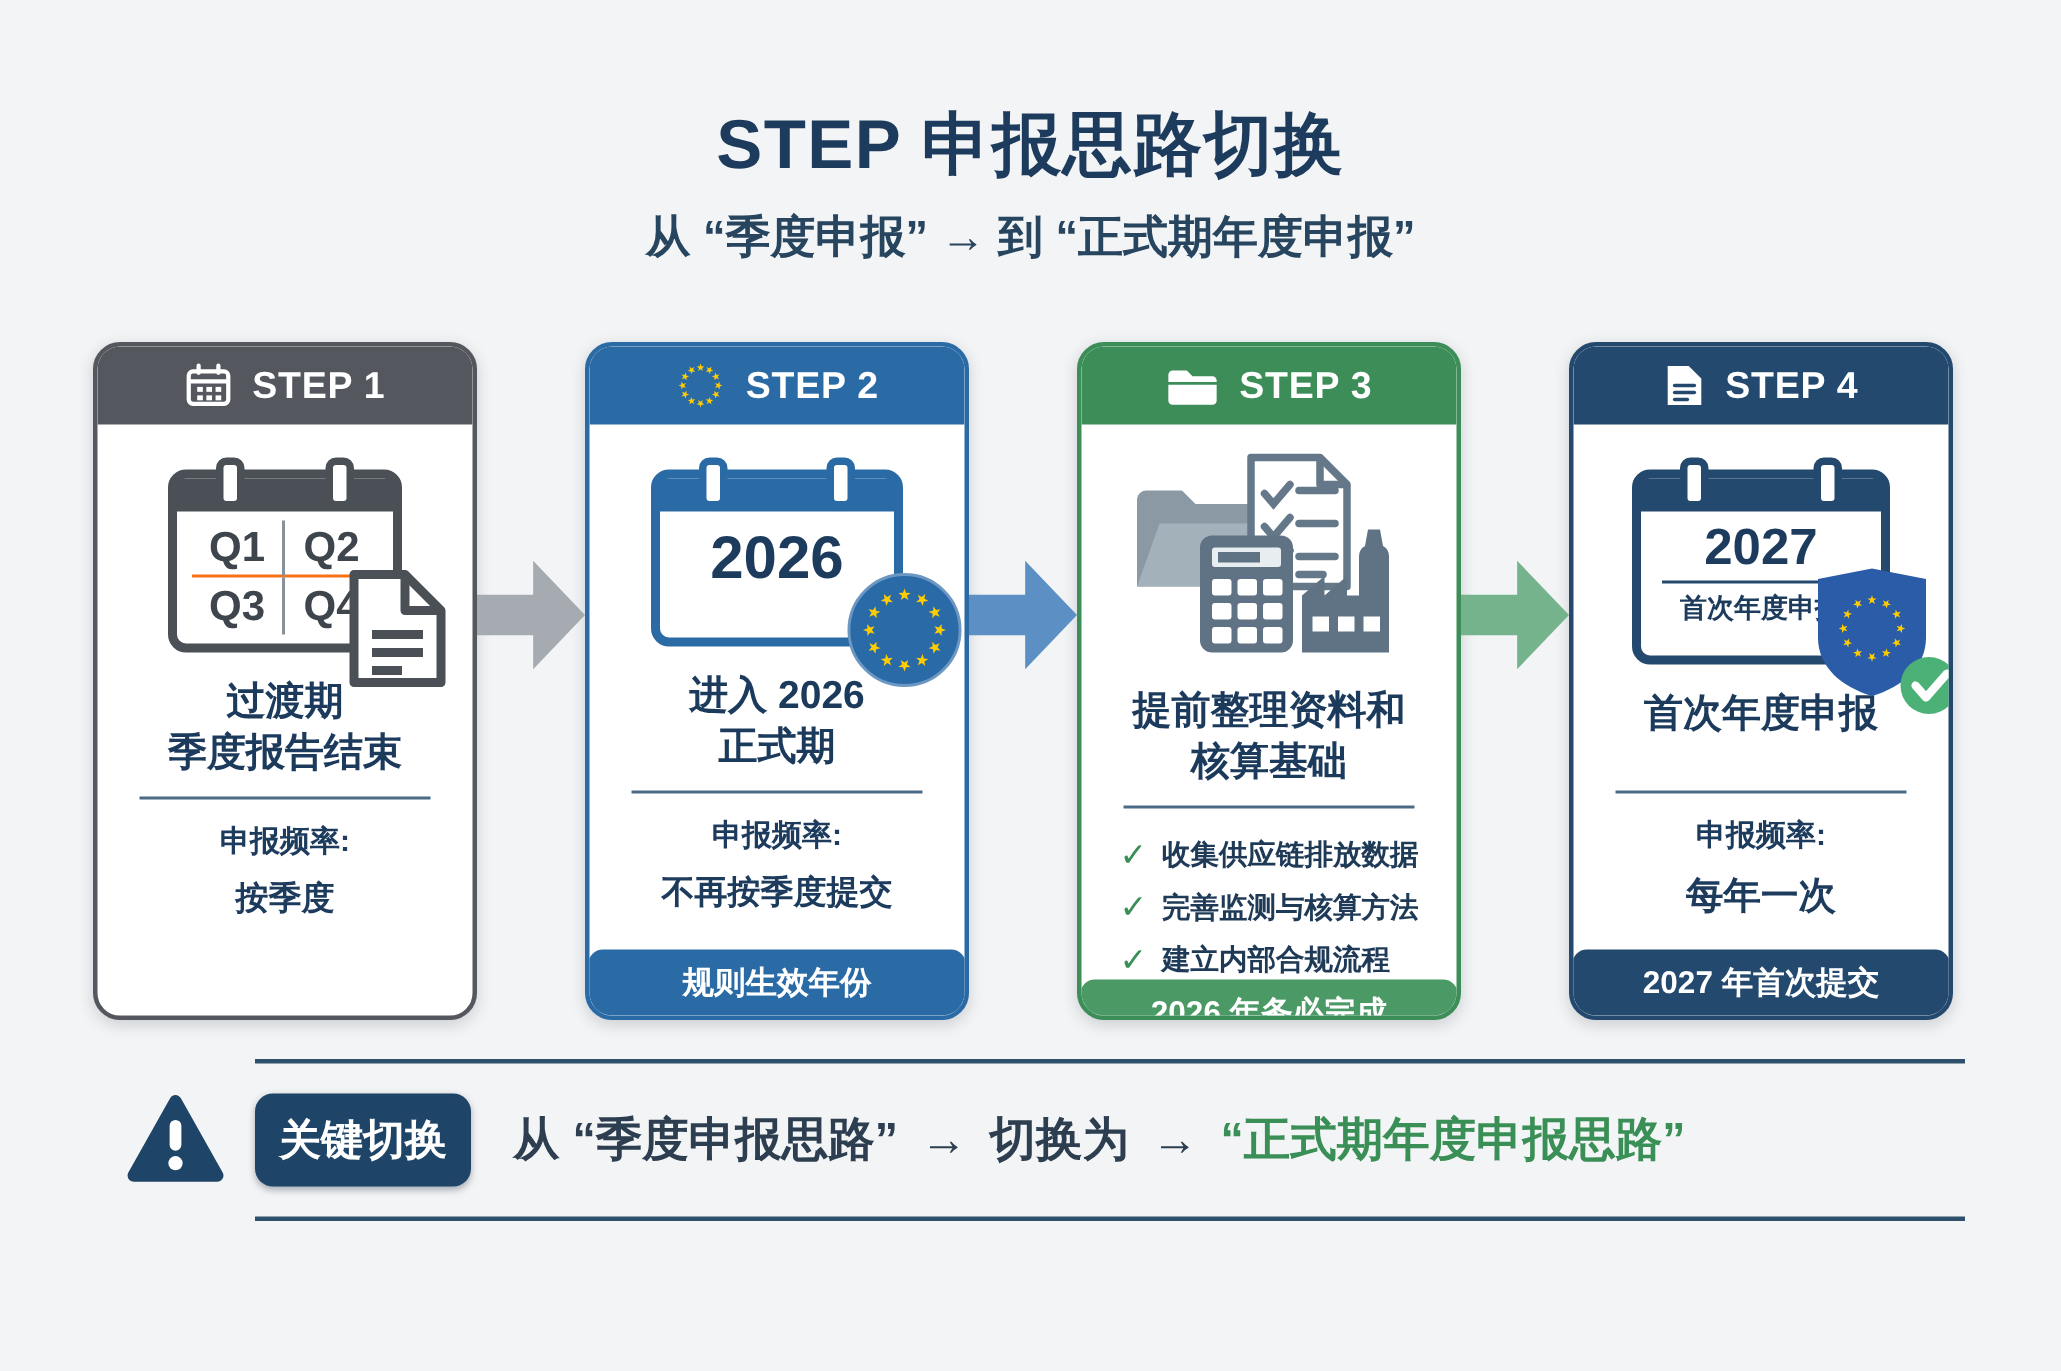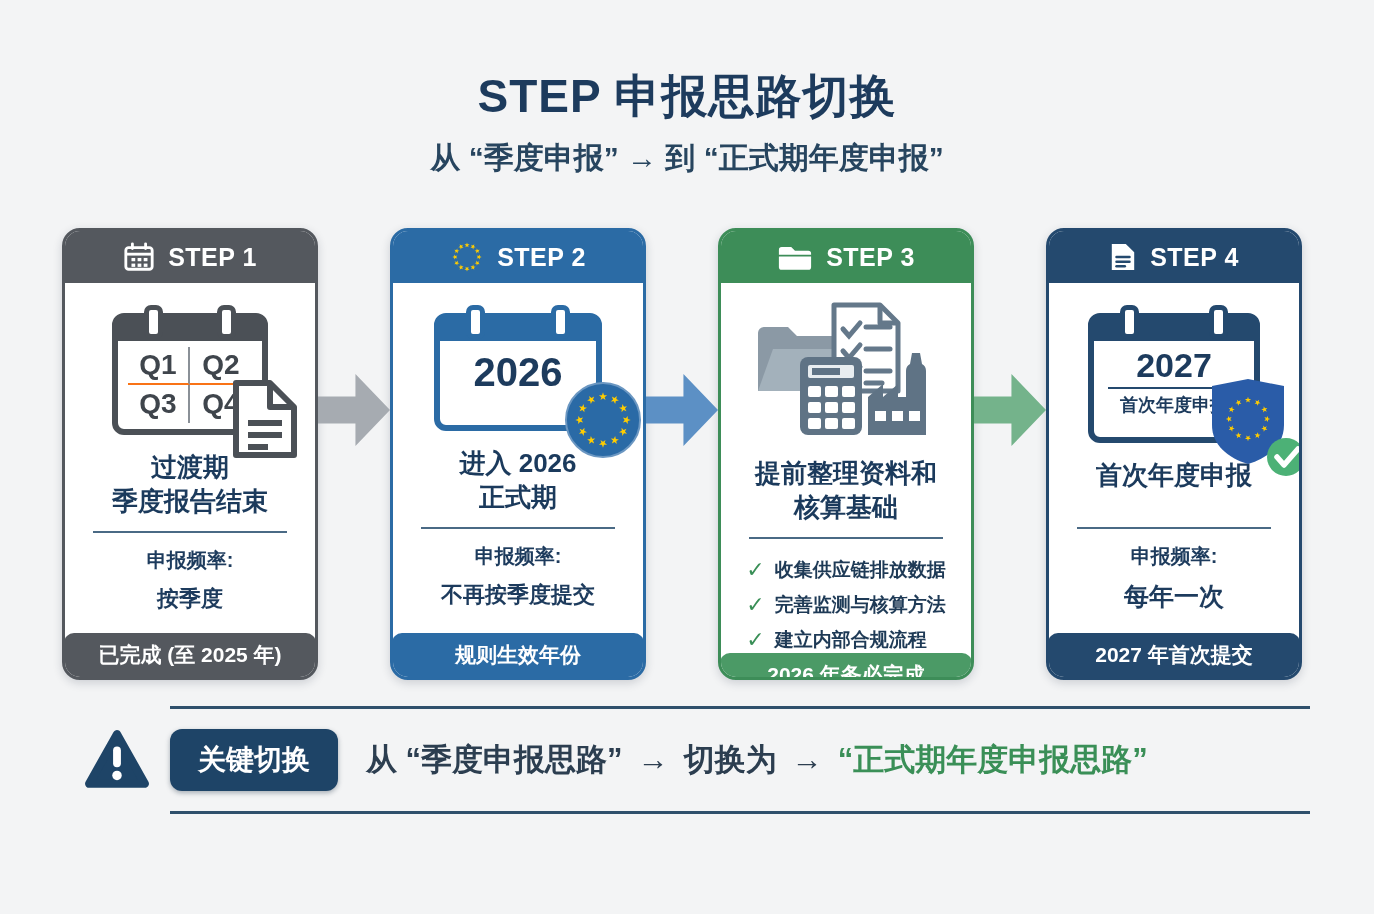--- a/index.html
+++ b/index.html
@@ -82,21 +82,21 @@
   
   .checklist{margin-top:8px;display:flex;flex-direction:column;gap:9px;align-items:flex-start;}
   .check-row{display:flex;align-items:center;gap:10px;font-size:19px;font-weight:700;color:#1e3a56;}
   .check{color:#3a8f57;font-size:22px;font-weight:800;}
 
   
   .callout{position:absolute;top:706px;left:84px;right:64px;display:flex;align-items:center;gap:20px;}
   .callout-box{flex:1;border-top:3px solid #2f506c;border-bottom:3px solid #2f506c;
                padding:20px 8px 20px 0;display:flex;align-items:center;gap:28px;}
   .badge{background:#1e4467;color:#fff;font-size:28px;font-weight:800;
-         padding:12px 28px;border-radius:12px;box-shadow:0 2px 5px rgba(20,40,60,.35);white-space:nowrap;}
+         padding:12px 16px;border-radius:12px;box-shadow:0 2px 5px rgba(20,40,60,.35);white-space:nowrap;}
   .callout-text{display:flex;align-items:center;gap:15px;font-size:31px;font-weight:800;color:#2c3e50;white-space:nowrap;}
   .callout-text .green{color:#3a8f57;}
 </style>
 </head>
 <body>
 
 <svg width="0" height="0" style="position:absolute">
   <defs>
     <path id="eu-star" fill="#ffcc00" d="M0,-4 L0.94,-1.29 L3.8,-1.24 L1.52,0.49 L2.35,3.24 L0,1.6 L-2.35,3.24 L-1.52,0.49 L-3.8,-1.24 L-0.94,-1.29 Z"></path>
   </defs>
@@ -149,21 +149,20 @@
           </svg>
         </div>
         <div class="card-title">
           <div>过渡期</div>
           <div>季度报告结束</div>
         </div>
         <div class="divider"></div>
         <div class="freq-label">申报频率:</div>
         <div class="freq-value">按季度</div>
       </div>
-      <div class="card-footer">已完成 (至 2025 年)</div>
     </div>
 
     <div class="arrow-cell">
         <div class="arrow a1"></div>
       </div>
 
     <div class="card s2">
       <div class="card-header">
         <svg width="34" height="34" viewBox="0 0 40 40">
             <use href="#eu-star" transform="rotate(0 20 20) translate(20 6) scale(0.8)"></use>

